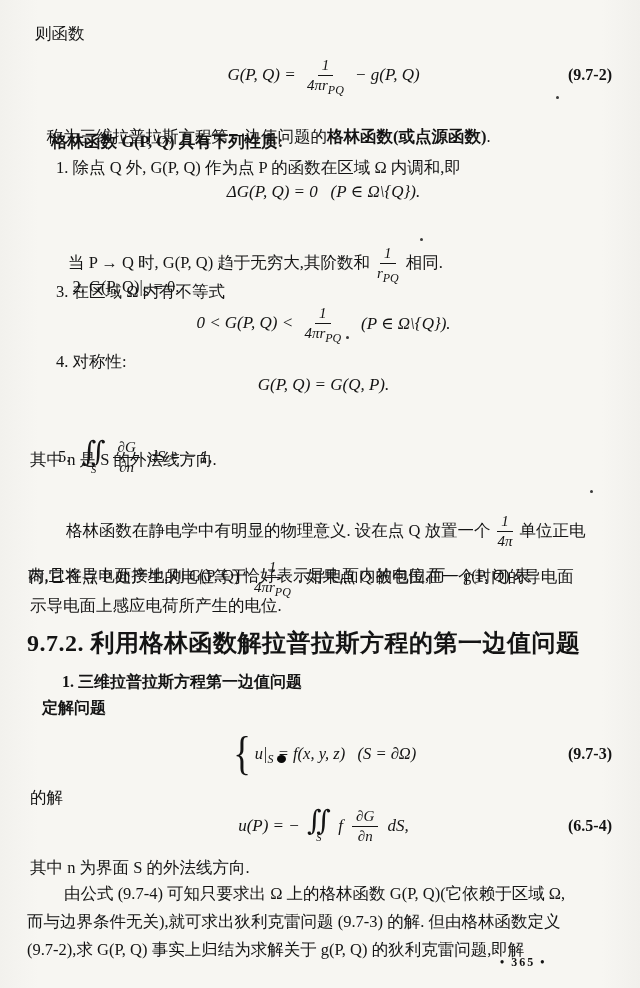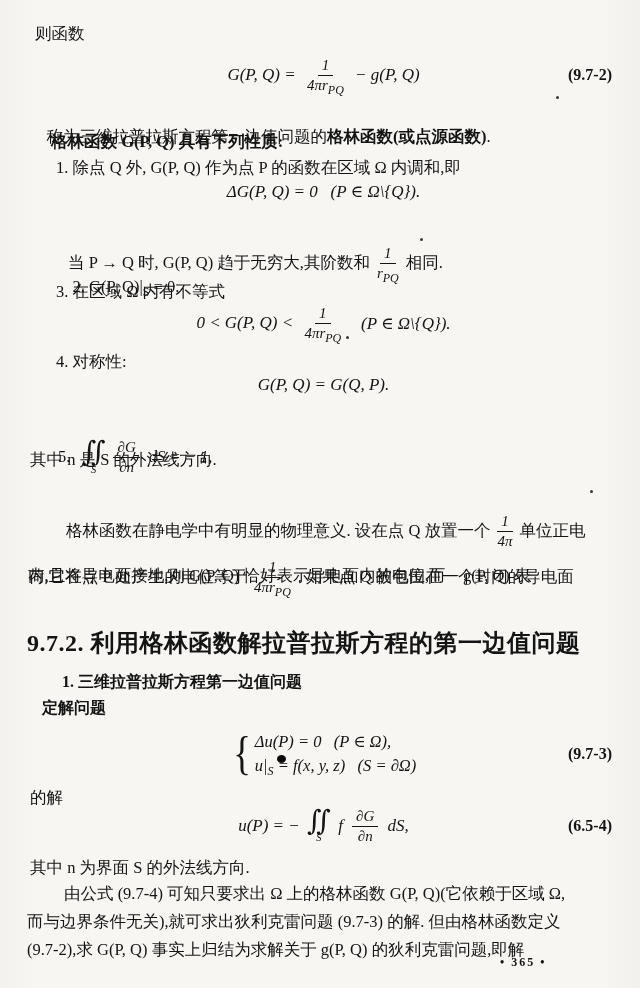--- a/index.html
+++ b/index.html
@@ -113,31 +113,31 @@
     </span>
   </div>
 
   <div class="blk" style="top:518px;left:28px;">
     <span class="mathline">
       <span>荷,它在点 P 处产生的电位等于</span><span class="frac"><span class="num">1</span><span class="den"><span>4πr</span><sub>PQ</sub></span></span><span>. 如果点 Q 被包围在一个封闭的导电面</span>
     </span>
   </div>
 
   <div class="blk" style="top:566px;left:28px;">内,且将导电面接地,则 G(P, Q) 恰好表示导电面内的电位,而 − g(P, Q) 表</div>
+  <div class="blk" style="top:596px;left:30px;">示导电面上感应电荷所产生的电位.</div>
 
   <div class="blk heading" style="top:628px;left:27px;">9.7.2. 利用格林函数解拉普拉斯方程的第一边值问题</div>
 
   <div class="blk subhead" style="top:672px;left:62px;">1. 三维拉普拉斯方程第一边值问题</div>
   <div class="blk subhead" style="top:698px;left:42px;">定解问题</div>
 
   <div class="eqrow" style="top:722px;height:64px;">
     <span class="cases">
       <span class="brace">{</span>
       <span class="case-col">
-        <span class="eqtext">Δu(P) = 0   (P ∈ Ω),</span>
         <span class="eqtext"><span>u|</span><sub>S</sub><span> = f(x, y, z)   (S = ∂Ω)</span></span>
       </span>
       <span class="ink-blot"></span>
     </span>
     <span class="tag">(9.7-3)</span>
   </div>
 
   <div class="blk" style="top:788px;left:30px;">的解</div>
 
   <div class="eqrow" style="top:800px;height:52px;">

